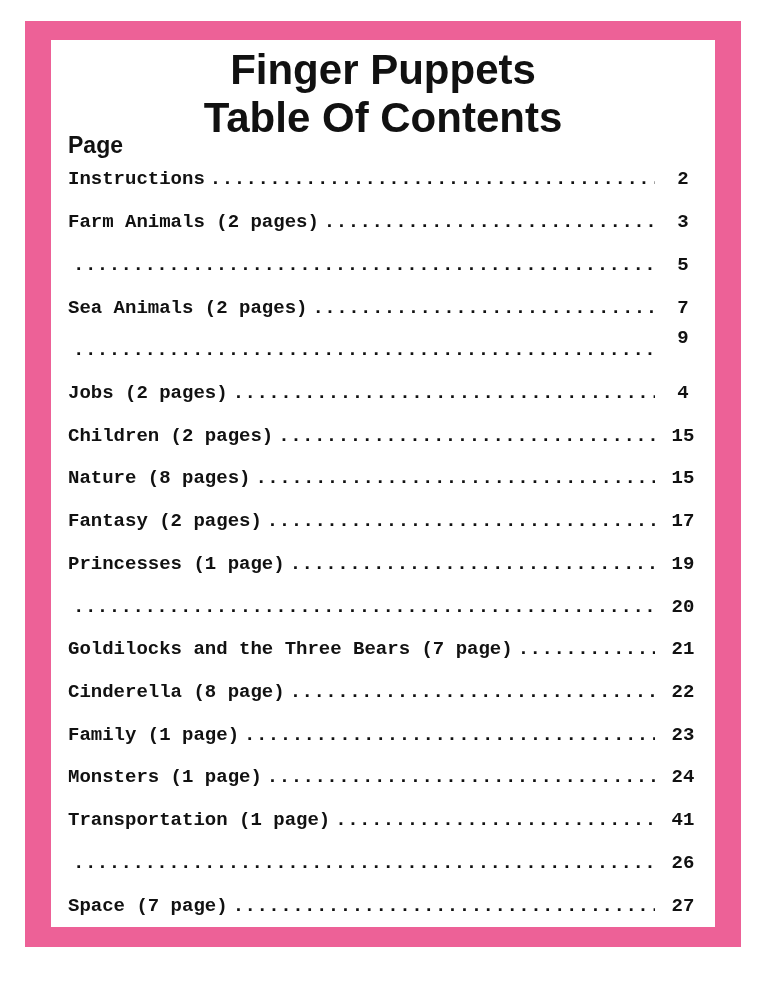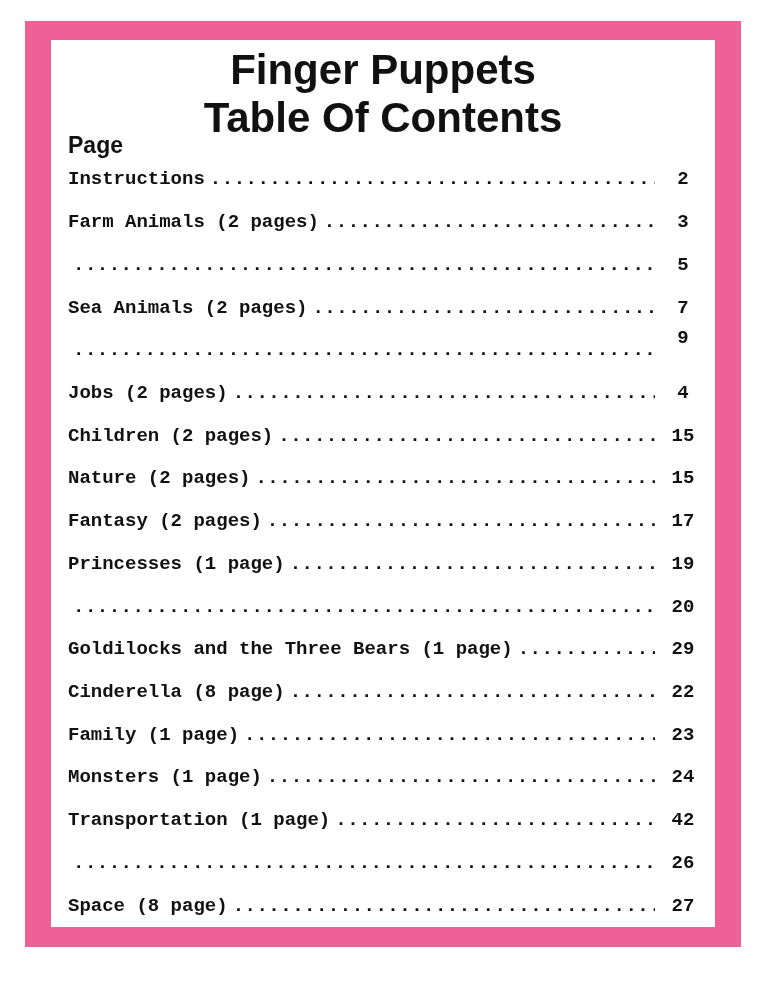--- a/index.html
+++ b/index.html
@@ -133,21 +133,21 @@
     <span class="pagenum">4</span>
   </div>
 
   <div class="row">
     <span class="label">Children (2 pages)</span>
     <span class="leader" aria-hidden="true">....................................................................................................................................................................................</span>
     <span class="pagenum">15</span>
   </div>
 
   <div class="row">
-    <span class="label">Nature (2 pages)</span>
+    <span class="label">Nature (8 pages)</span>
     <span class="leader" aria-hidden="true">....................................................................................................................................................................................</span>
     <span class="pagenum">15</span>
   </div>
 
   <div class="row">
     <span class="label">Fantasy (2 pages)</span>
     <span class="leader" aria-hidden="true">....................................................................................................................................................................................</span>
     <span class="pagenum">17</span>
   </div>
 
@@ -156,23 +156,23 @@
     <span class="leader" aria-hidden="true">....................................................................................................................................................................................</span>
     <span class="pagenum">19</span>
   </div>
 
   <div class="row">
     <span class="leader" aria-hidden="true">....................................................................................................................................................................................</span>
     <span class="pagenum">20</span>
   </div>
 
   <div class="row">
-    <span class="label">Goldilocks and the Three Bears (1 page)</span>
-    <span class="leader" aria-hidden="true">....................................................................................................................................................................................</span>
-    <span class="pagenum">29</span>
+    <span class="label">Goldilocks and the Three Bears (7 page)</span>
+    <span class="leader" aria-hidden="true">....................................................................................................................................................................................</span>
+    <span class="pagenum">21</span>
   </div>
 
   <div class="row">
     <span class="label">Cinderella (8 page)</span>
     <span class="leader" aria-hidden="true">....................................................................................................................................................................................</span>
     <span class="pagenum">22</span>
   </div>
 
   <div class="row">
     <span class="label">Family (1 page)</span>
@@ -182,28 +182,28 @@
 
   <div class="row">
     <span class="label">Monsters (1 page)</span>
     <span class="leader" aria-hidden="true">....................................................................................................................................................................................</span>
     <span class="pagenum">24</span>
   </div>
 
   <div class="row">
     <span class="label">Transportation (1 page)</span>
     <span class="leader" aria-hidden="true">....................................................................................................................................................................................</span>
-    <span class="pagenum">42</span>
+    <span class="pagenum">41</span>
   </div>
 
   <div class="row">
     <span class="leader" aria-hidden="true">....................................................................................................................................................................................</span>
     <span class="pagenum">26</span>
   </div>
 
   <div class="row">
-    <span class="label">Space (8 page)</span>
+    <span class="label">Space (7 page)</span>
     <span class="leader" aria-hidden="true">....................................................................................................................................................................................</span>
     <span class="pagenum">27</span>
   </div>
 </div>
   </div>
 </div>
 
 </body></html>

